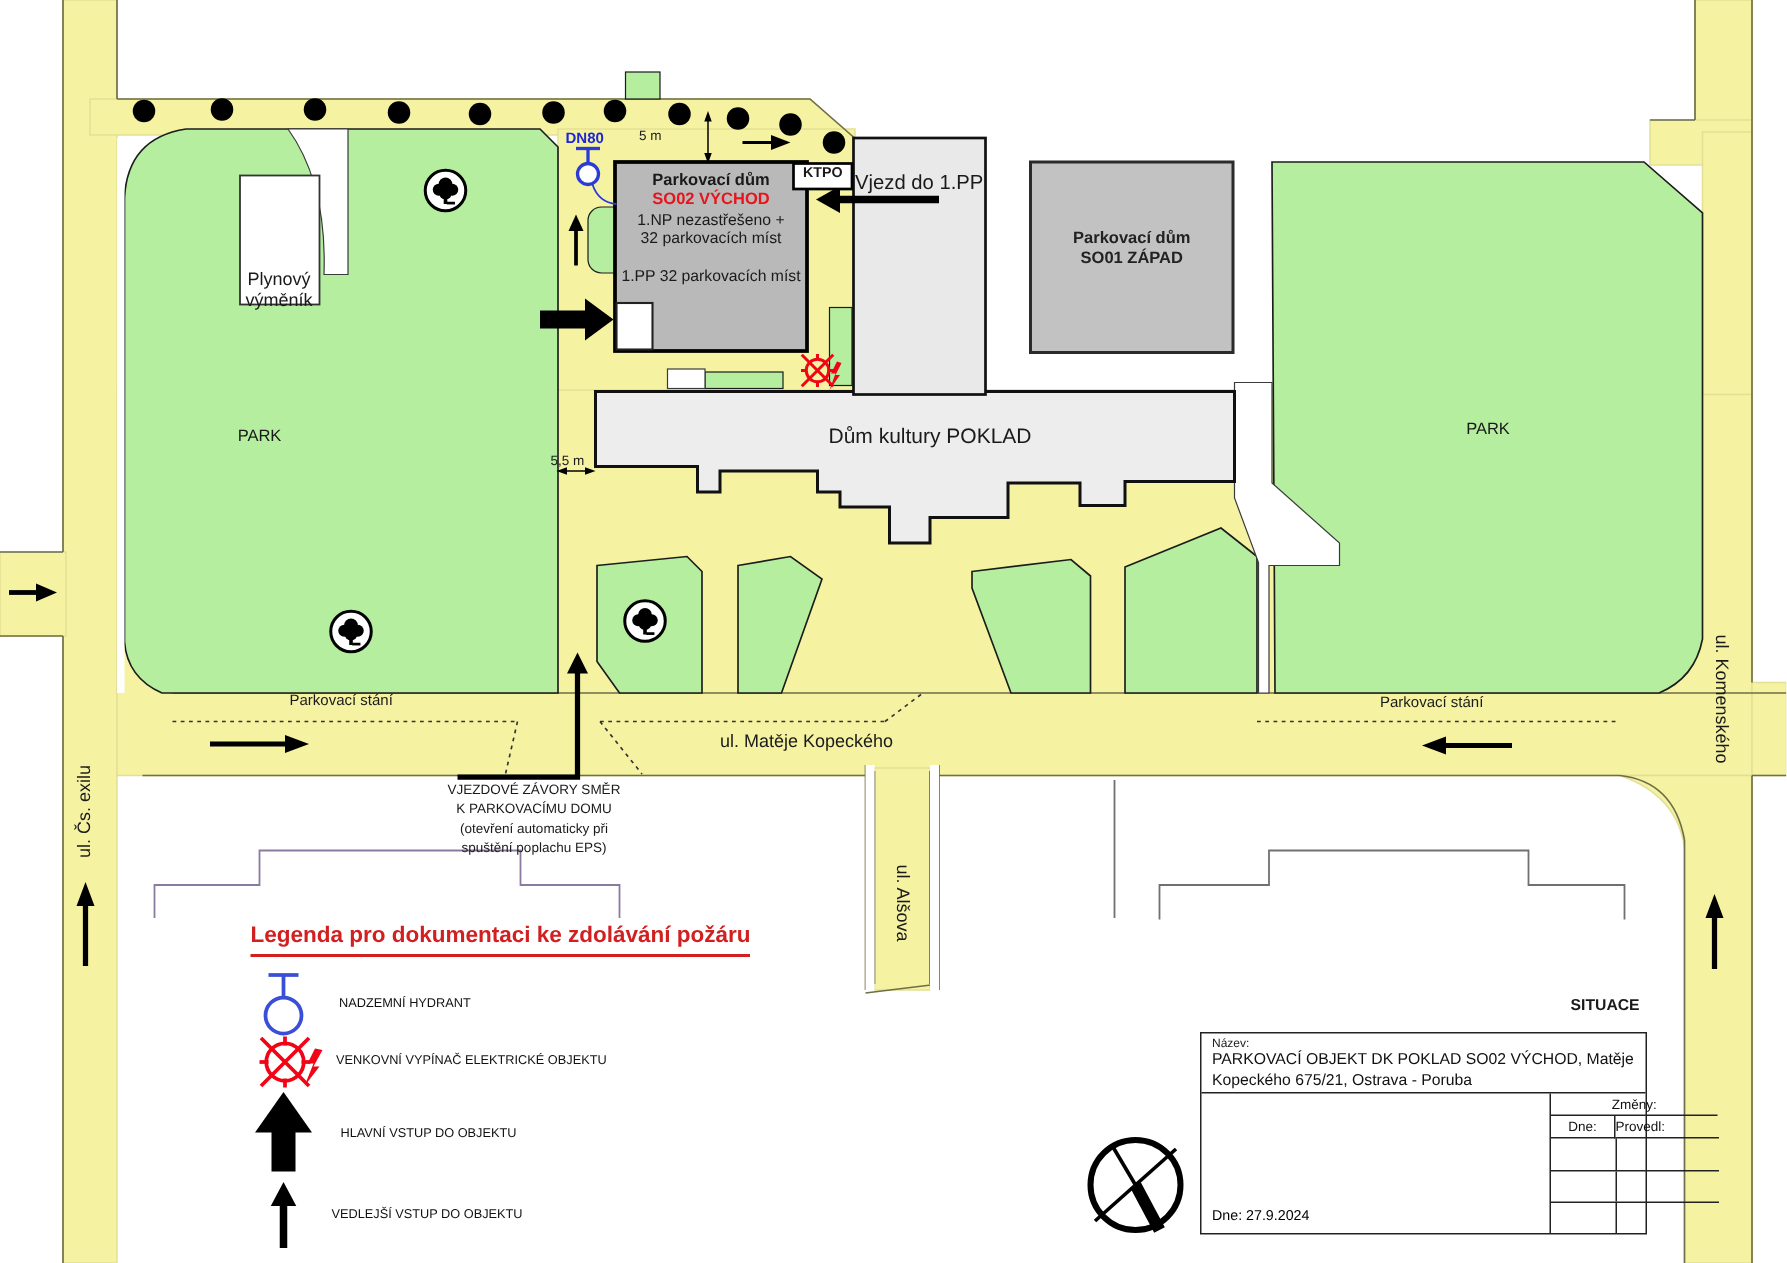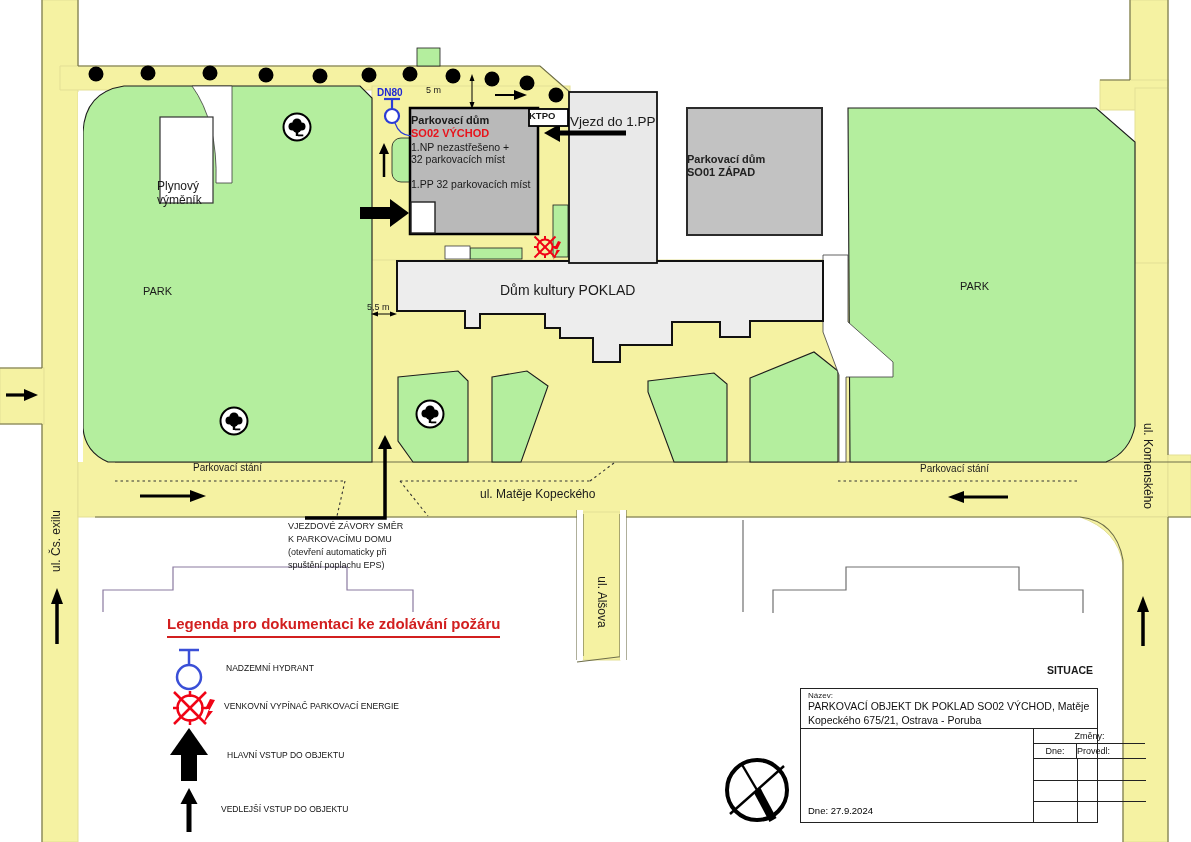--- a/index.html
+++ b/index.html
@@ -1,20 +1,20 @@
 <!DOCTYPE html>
 <html><head>
 <meta charset="utf-8">
 <style>
   html,body{margin:0;padding:0;background:#ffffff;}
   #stage{position:relative;width:1191px;height:842px;background:#ffffff;overflow:hidden;
          font-family:"Liberation Sans",sans-serif;}
   #stage svg{position:absolute;left:0;top:0;}
   .lbl{position:absolute;color:#1a1a1a;white-space:nowrap;line-height:1.15;}
-  .c{text-align:left;}
+  .c{text-align:center;}
   .b{font-weight:bold;}
   .red{color:#e8131b;}
   .blue{color:#1f27d4;}
   .rot{transform:translate(-50%,-50%) rotate(90deg);}
   .rotccw{transform:translate(-50%,-50%) rotate(-90deg);}
   .f9{font-size:9px;} .f10{font-size:10px;} .f11{font-size:11px;}
   .f12{font-size:12px;} .f14{font-size:14px;}
   .legend-title{font-size:15px;font-weight:bold;color:#d21f1f;border-bottom:2px solid #d21f1f;padding-bottom:4px;}
   .legend-item{font-size:8.5px;font-weight:normal;color:#111;}
   
@@ -291,21 +291,21 @@
 
 <div class="lbl legend-title" style="left:167px;top:615px;">Legenda  pro dokumentaci ke zdolávání požáru</div>
 
 <div class="lbl c" style="left:288px;top:520px;width:136px;font-size:9px;line-height:13px;white-space:normal;">
   <div>VJEZDOVÉ ZÁVORY SMĚR</div>
   <div>K PARKOVACÍMU DOMU</div>
   <div>(otevření automaticky při</div>
   <div>spuštění poplachu EPS)</div>
 </div>
 <div class="lbl legend-item" style="left:226px;top:664px;">NADZEMNÍ HYDRANT</div>
-<div class="lbl legend-item" style="left:224px;top:702px;">VENKOVNÍ VYPÍNAČ  PARKOVACÍ ENERGIE</div>
+<div class="lbl legend-item" style="left:224px;top:702px;">VENKOVNÍ VYPÍNAČ  ELEKTRICKÉ OBJEKTU</div>
 <div class="lbl legend-item" style="left:227px;top:751px;">HLAVNÍ VSTUP DO OBJEKTU</div>
 <div class="lbl legend-item" style="left:221px;top:805px;">VEDLEJŠÍ VSTUP DO OBJEKTU</div>
 
 <div class="lbl b" style="left:1047px;top:664px;font-size:10.5px;">SITUACE</div>
 
 <div id="tblock">
   <div class="cell" id="tb-namebox">
     <div id="tb-namelabel">Název:</div>
     <div id="tb-name1">PARKOVACÍ OBJEKT DK POKLAD SO02 VÝCHOD, Matěje</div>
     <div id="tb-name2">Kopeckého 675/21, Ostrava - Poruba</div>

